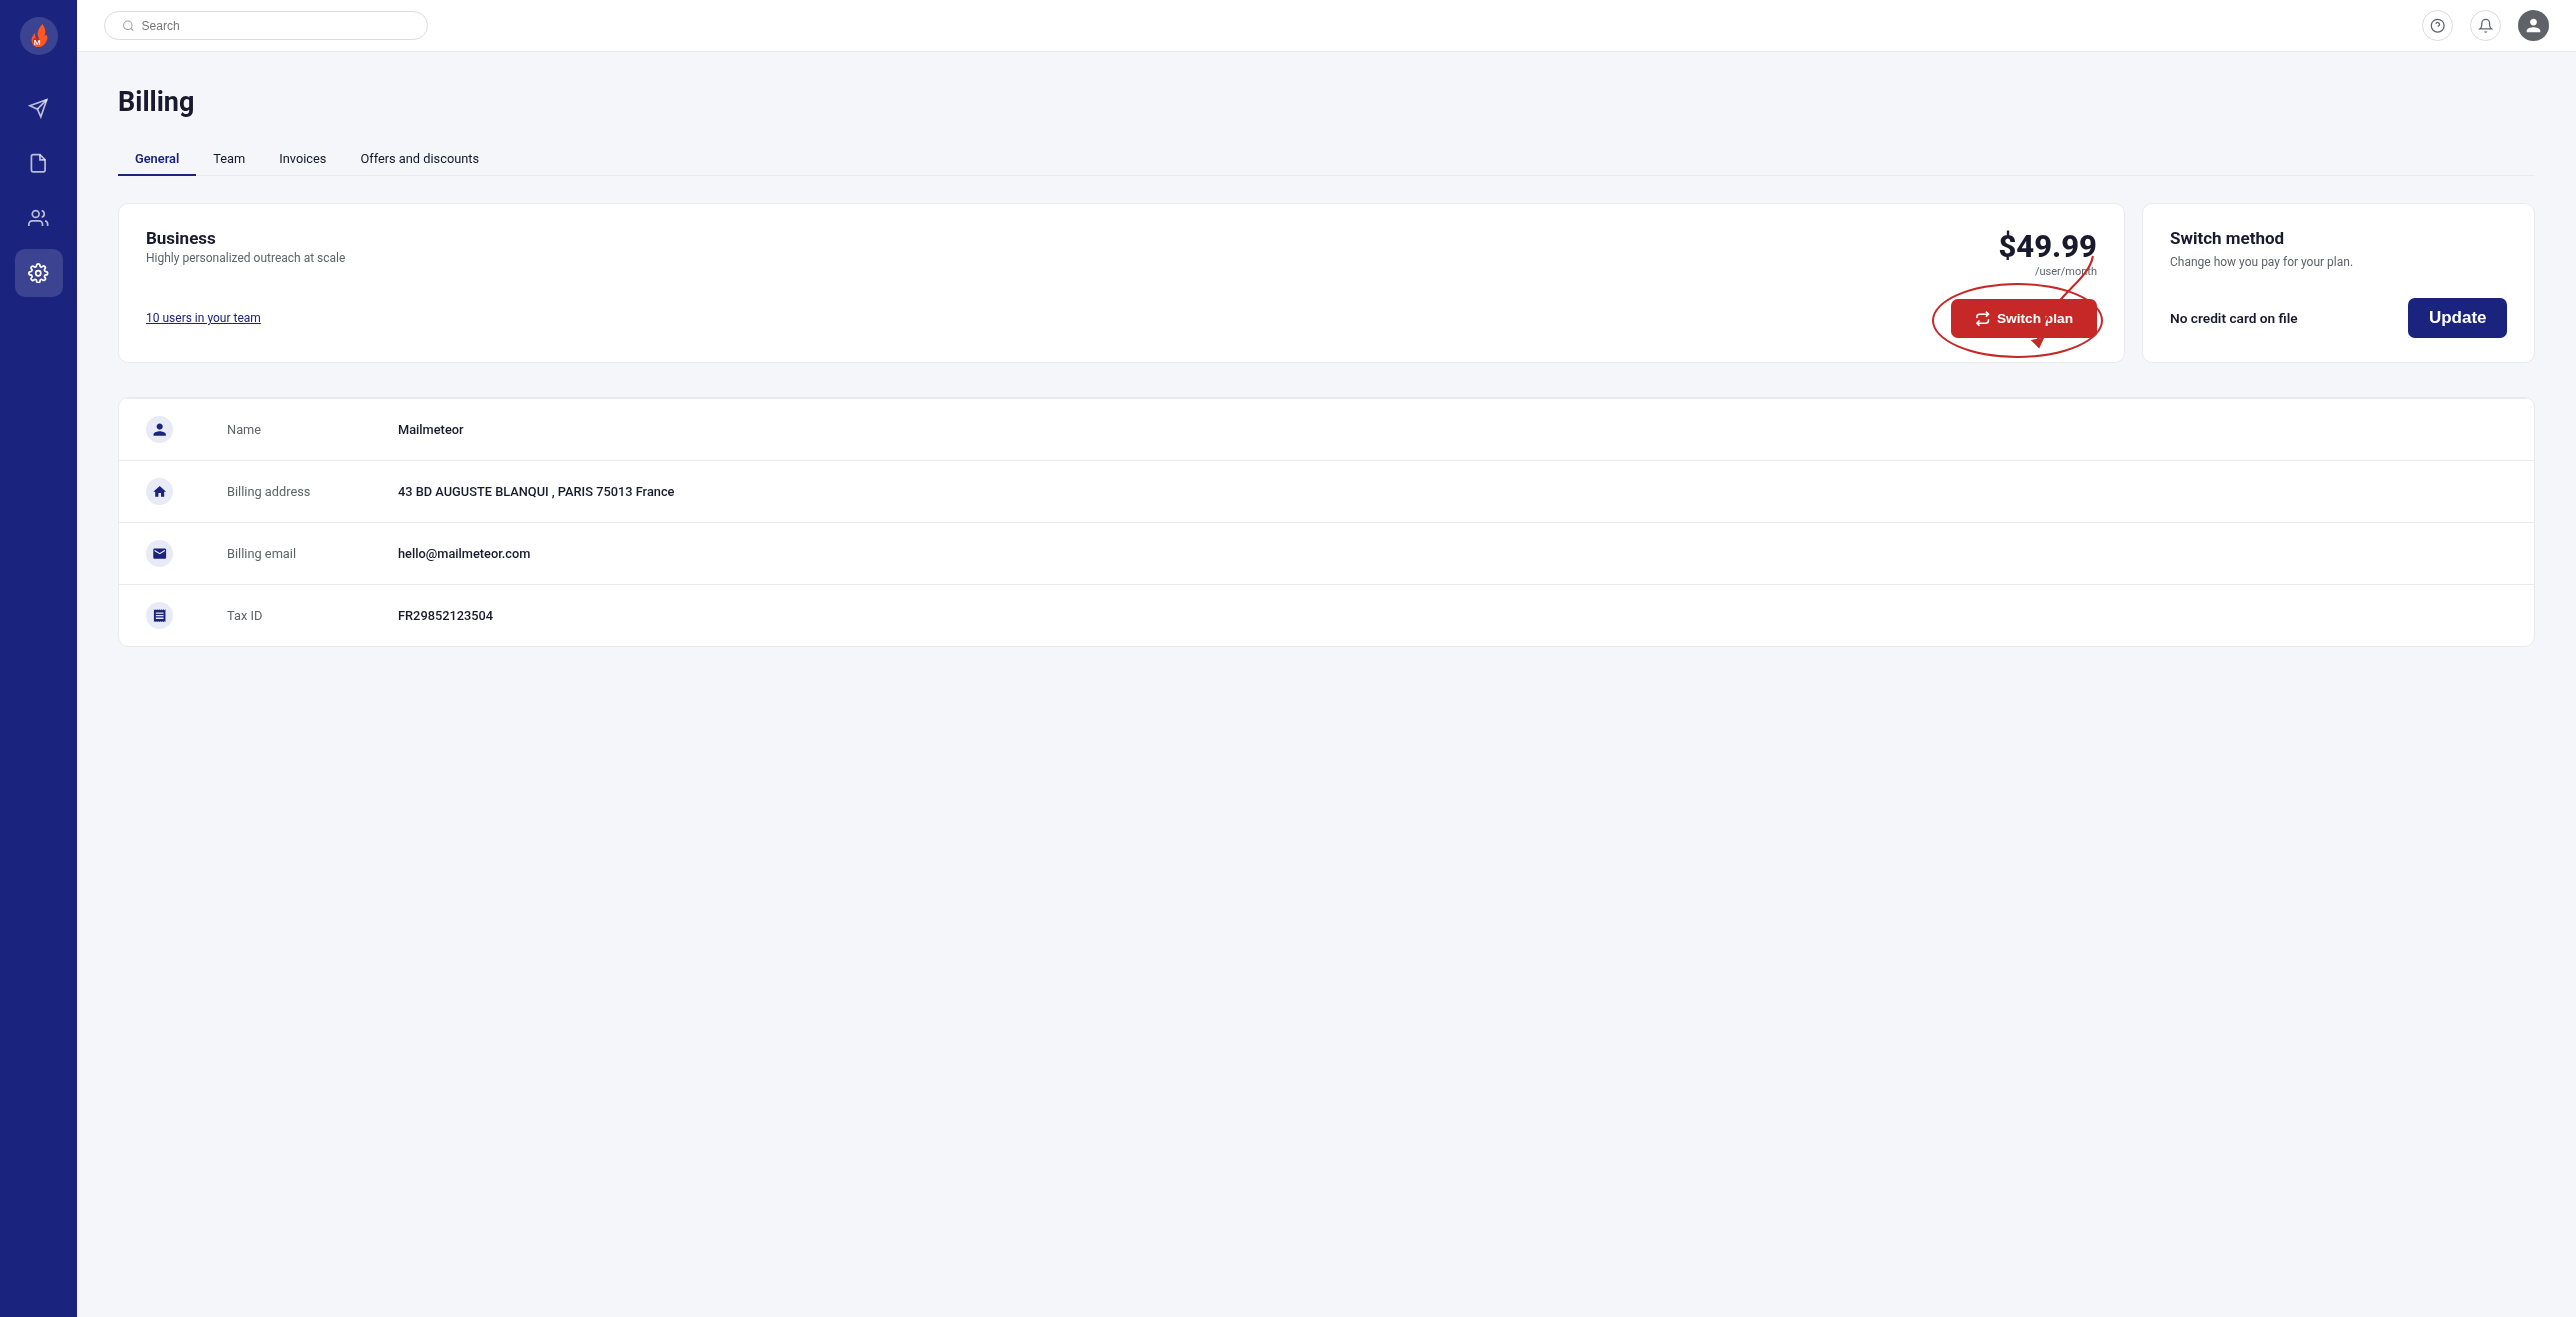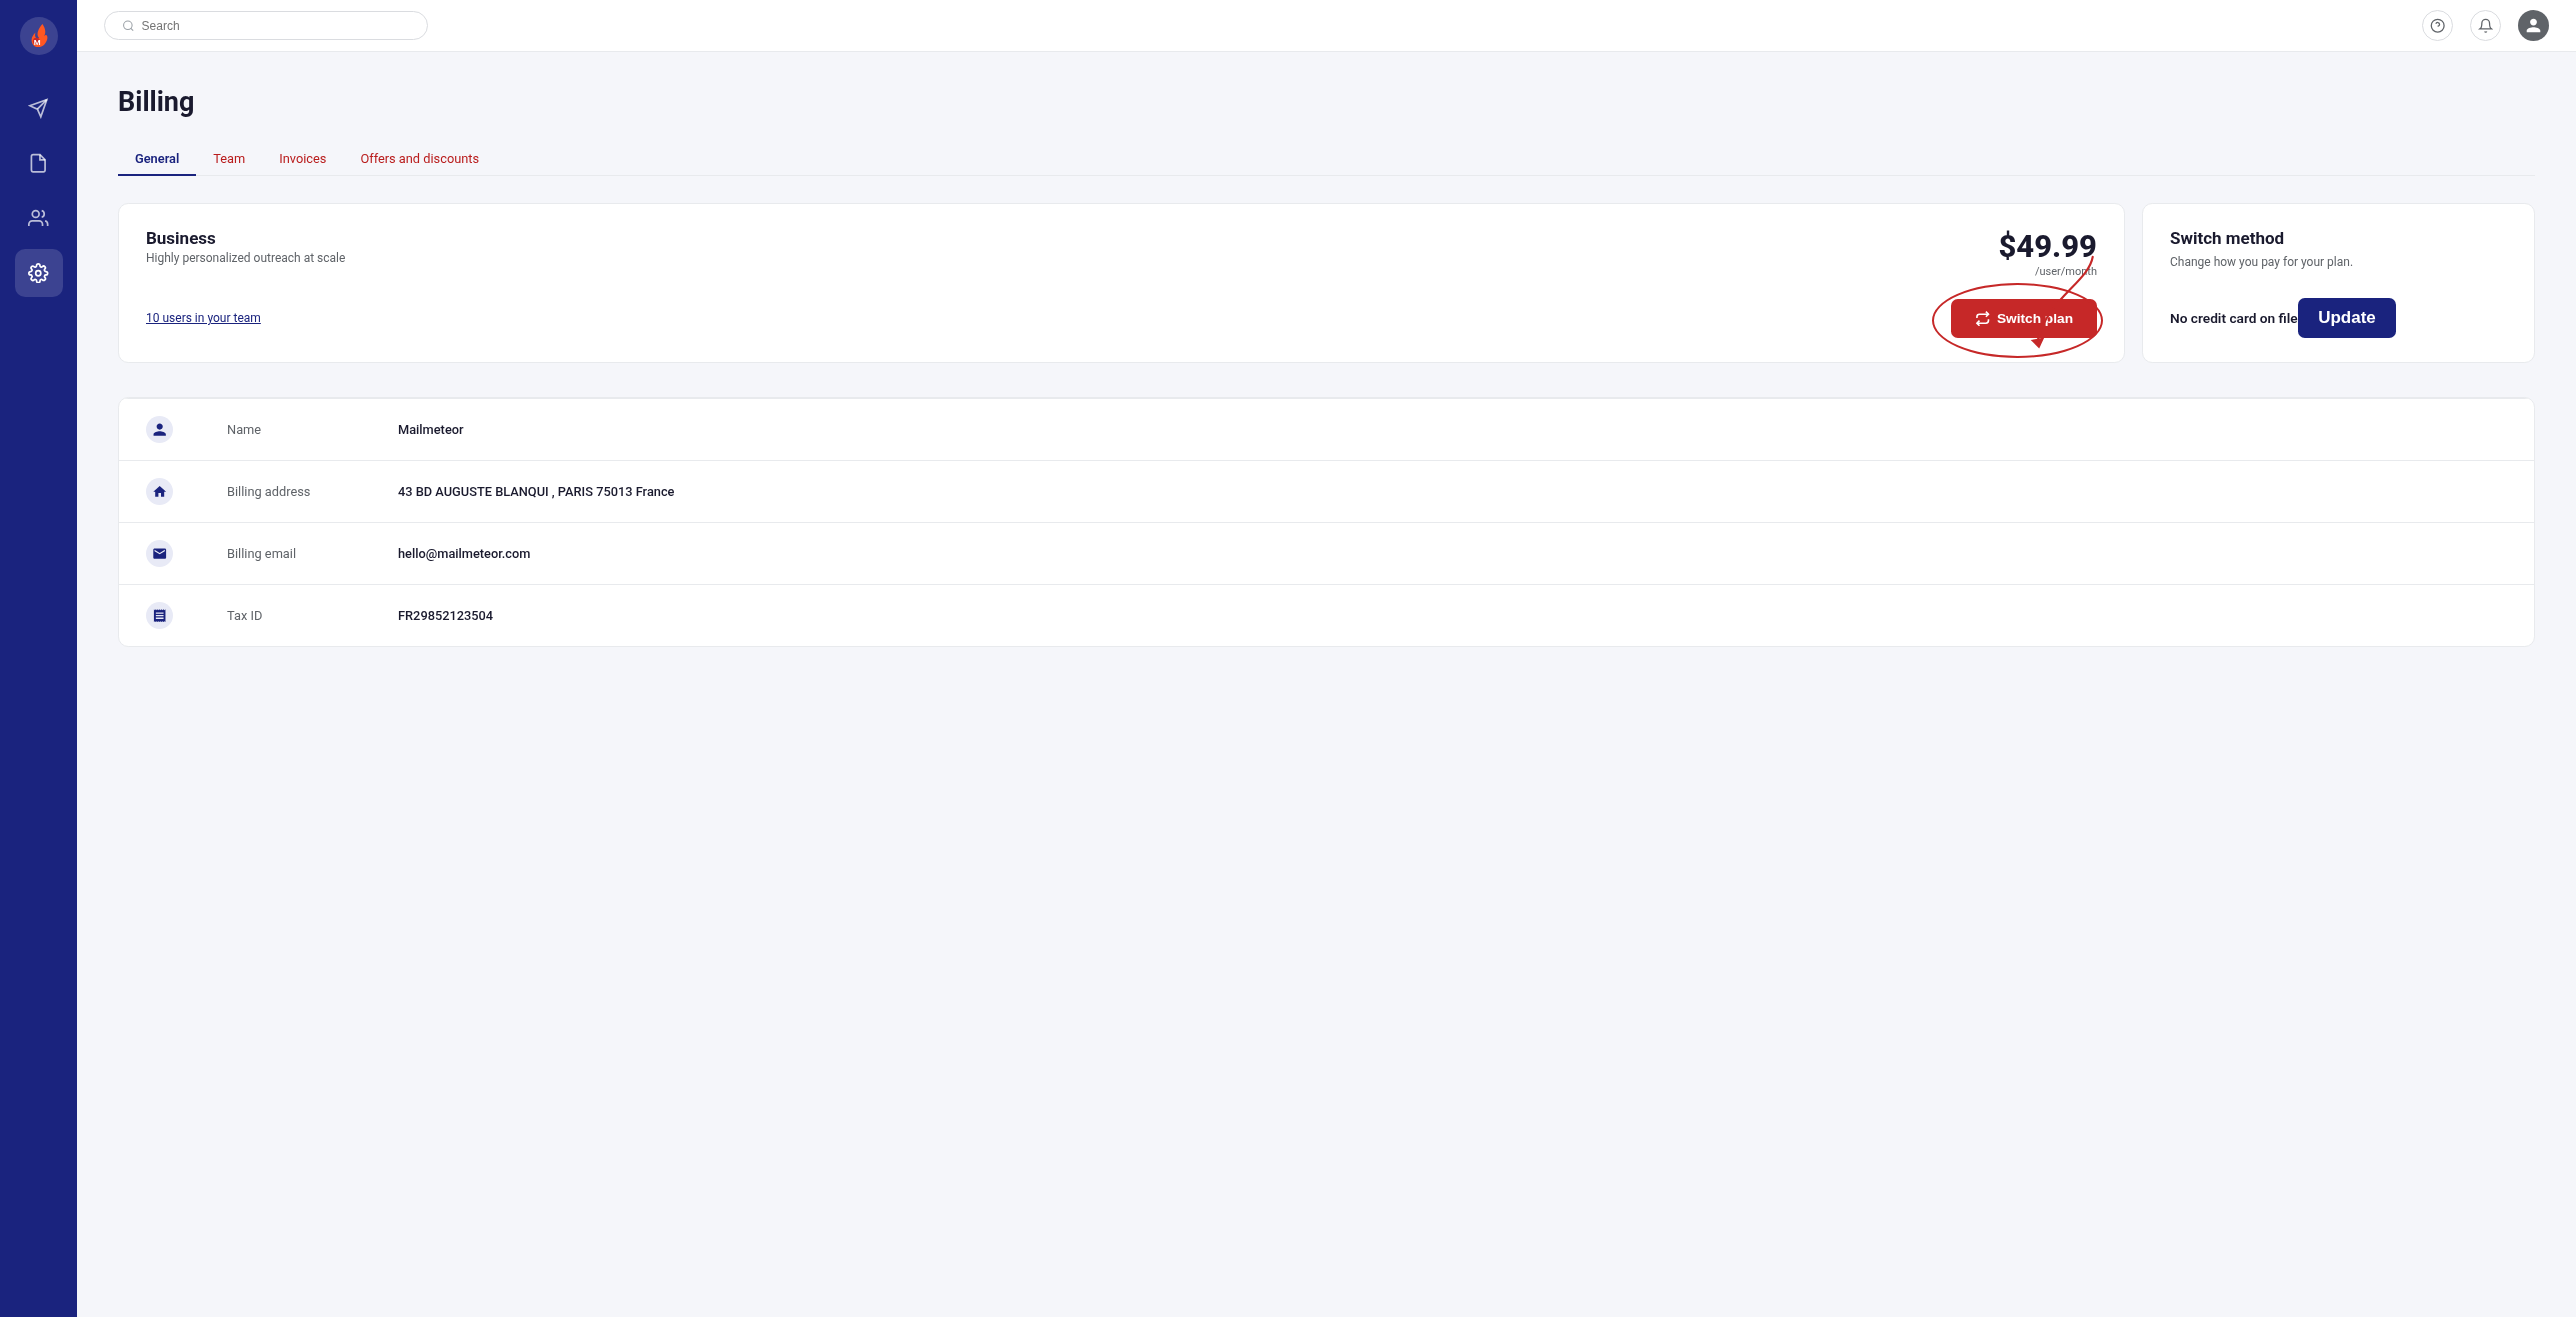--- a/index.html
+++ b/index.html
@@ -125,21 +125,21 @@
     
     .tabs {
       display: flex;
       gap: 0;
       border-bottom: 1.3px solid #e8eaed;
       margin-bottom: 27px;
     }
     .tab {
       padding: 8.5px 17px;
       font-size: 12.8px;
-      color: #b91c1c;
+      color: #0f172a;
       cursor: pointer;
       border-bottom: 2.1px solid transparent;
       margin-bottom: -1.3px;
       transition: color 0.2s;
       white-space: nowrap;
     }
     .tab.active {
       color: #1a237e;
       font-weight: 600;
       border-bottom-color: #1a237e;
@@ -250,22 +250,24 @@
       font-weight: 700;
       color: #1a1a2e;
       margin-bottom: 6.8px;
     }
     .payment-desc {
       font-size: 12px;
       color: #5f6368;
     }
     .payment-bottom {
       display: flex;
+      justify-content: space-between;
       align-items: center;
       margin-top: 20.5px;
+      gap: 48px;
     }
     .no-card-text {
       font-size: 13.7px;
       font-weight: 600;
       color: #1a1a2e;
     }
     .update-btn {
       background: #1a237e;
       color: #fff;
       border: none;

